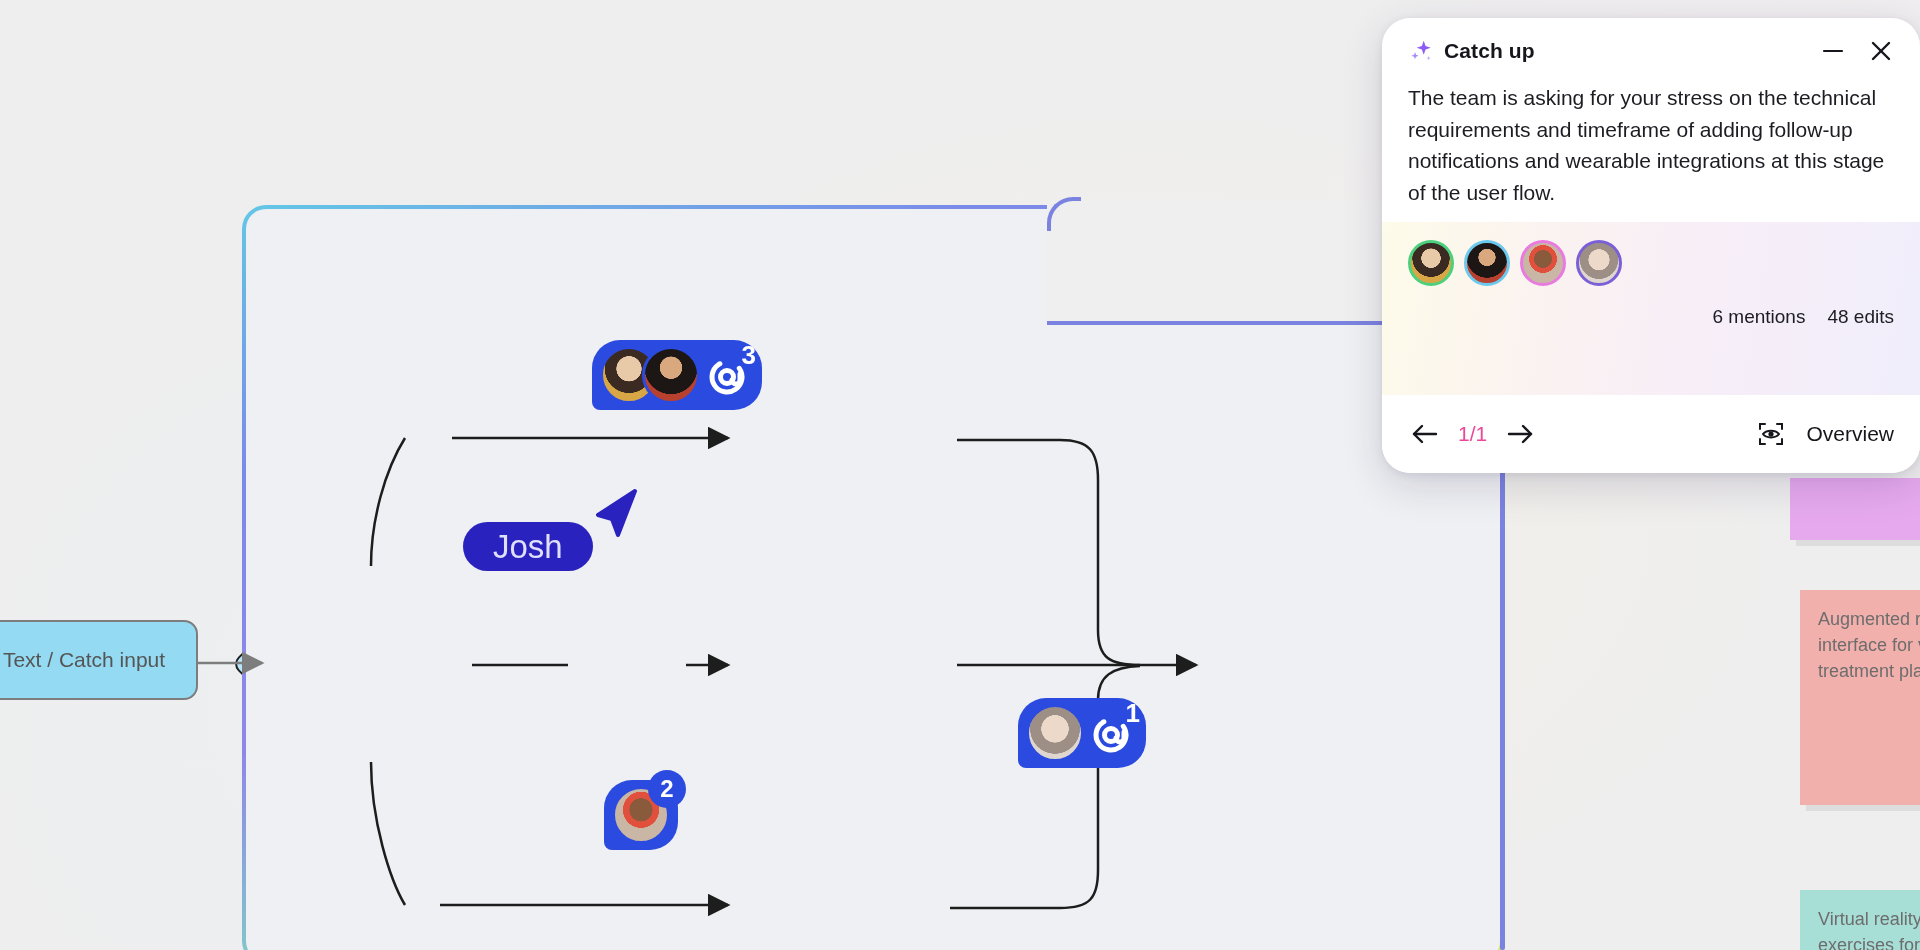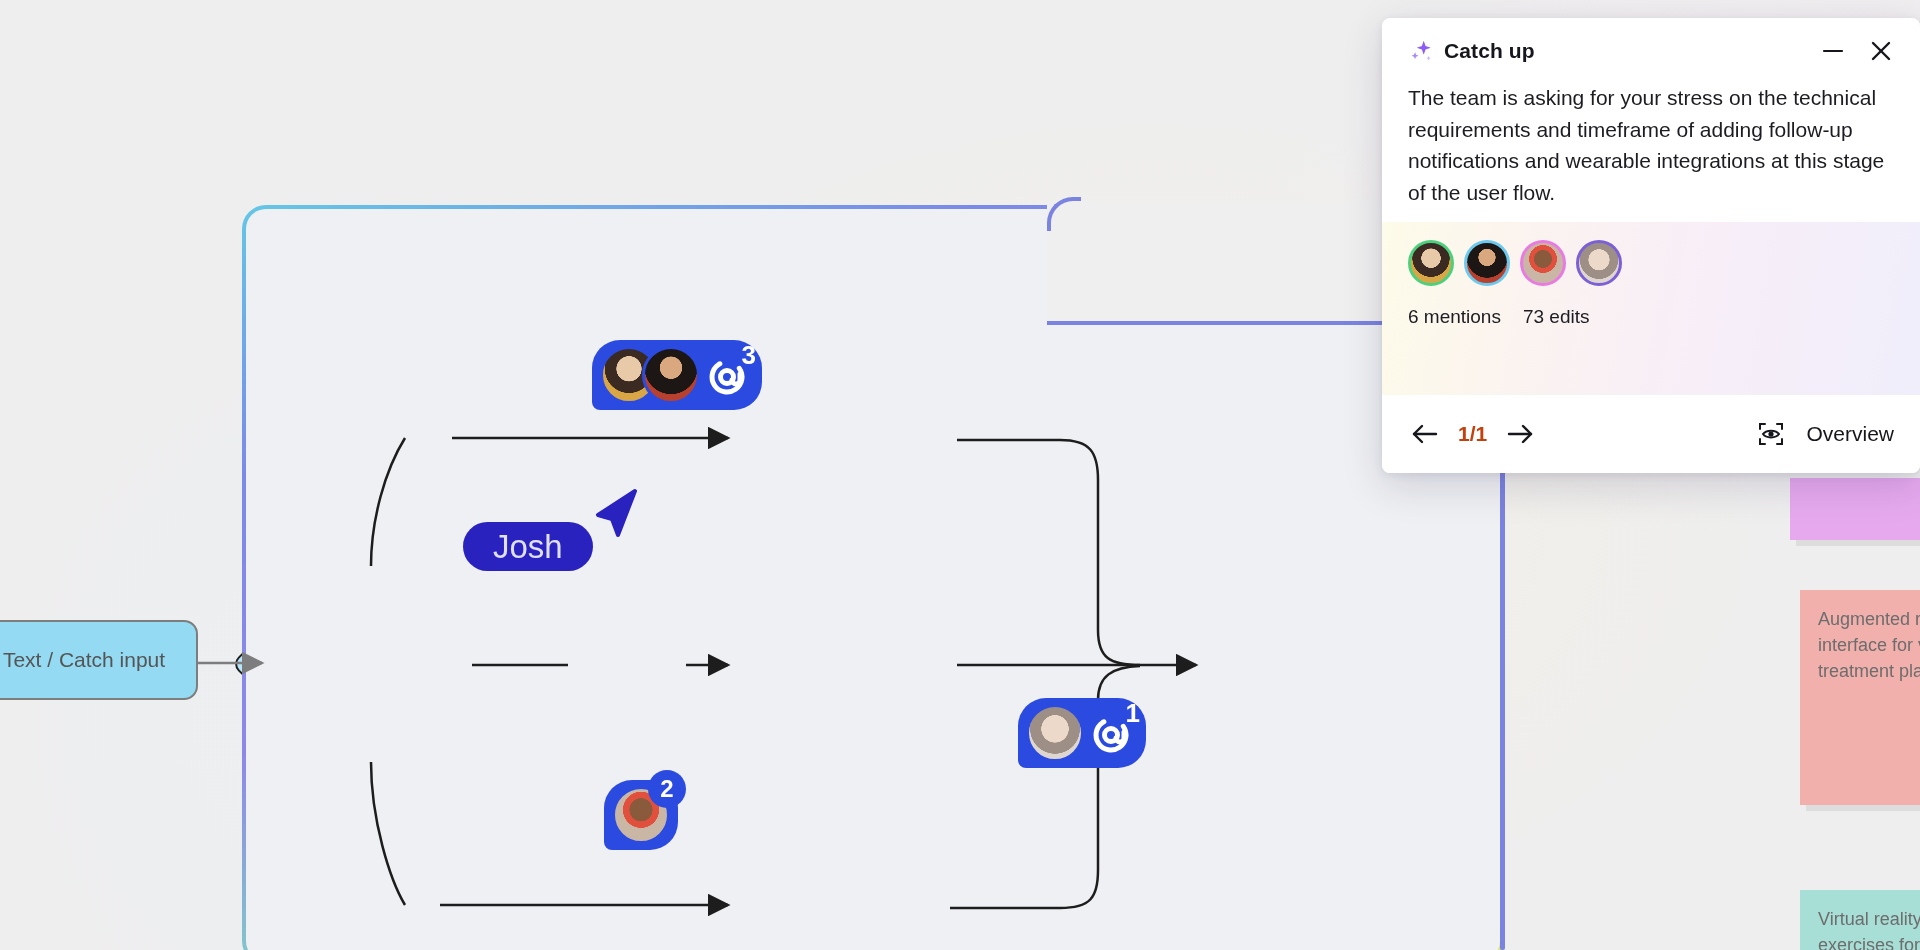--- a/index.html
+++ b/index.html
@@ -132,21 +132,21 @@
     font-size:18px;line-height:1.45;color:#6d6d6d;padding:16px 18px;box-sizing:border-box;
   }
   #s-yellow{left:1900px;top:150px;width:170px;height:150px;background:#f7e27a;}
   #s-purple{left:1790px;top:478px;width:220px;height:62px;background:#e6a9ee;}
   #s-pink{left:1800px;top:590px;width:230px;height:215px;background:#f2b0ad;}
   #s-teal{left:1800px;top:890px;width:230px;height:150px;background:#a7ded6;}
 
   
   #panel{
     position:absolute;left:1382px;top:18px;width:538px;height:455px;
-    background:#fff;border-radius:8px;z-index:20;
+    background:#fff;border-radius:28px;z-index:20;
     box-shadow:0 12px 40px rgba(30,25,70,.16), 0 2px 8px rgba(30,25,70,.08);
     overflow:hidden;display:flex;flex-direction:column;
   }
   #panel-head{
     display:flex;align-items:center;padding:20px 26px 6px 26px;flex:0 0 auto;
   }
   #sparkle{width:26px;height:26px;margin-right:10px;flex:0 0 auto;}
   #panel-title{font-size:21px;font-weight:700;color:#16161d;letter-spacing:.1px;}
   #panel-head-actions{margin-left:auto;display:flex;align-items:center;gap:22px;}
   .hdr-btn{
@@ -160,27 +160,27 @@
   #panel-meta{
     margin-top:14px;padding:18px 26px 22px 26px;
     background:linear-gradient(100deg,#fdfbe9 0%,#fbf3f0 28%,#f7eef8 60%,#f0eefb 100%);
     flex:1 1 auto;
   }
   #avatars{display:flex;gap:10px;}
   .p-avatar{
     width:46px;height:46px;border-radius:50%;box-sizing:border-box;
     border:3px solid #ccc;background-size:cover;
   }
-  #stats{margin-top:20px;display:flex;gap:22px;font-size:19px;color:#1c1c22;}
+  #stats{margin-top:20px;display:flex;gap:22px;font-size:19px;color:#1c1c22;justify-content:flex-end;}
   #panel-foot{
     height:78px;flex:0 0 auto;background:#fff;display:flex;align-items:center;
     padding:0 26px;
   }
   .nav-arrow{width:34px;height:34px;cursor:pointer;display:flex;align-items:center;justify-content:center;}
-  #page-ind{font-size:21px;color:#c2410c;margin:18px 16px;font-weight:bold;}
+  #page-ind{font-size:21px;color:#ec4899;margin:18px 16px;}
   #overview-btn{
     margin-left:auto;display:flex;align-items:center;gap:22px;
     font-size:21px;color:#16161d;cursor:pointer;
   }
 </style>
 </head>
 <body>
 
 <div id="board"></div>
 
@@ -316,21 +316,21 @@
 
   <div id="panel-meta">
     <div id="avatars">
       <div class="p-avatar face-a" style="border-color:#4cd07d"></div>
       <div class="p-avatar face-b" style="border-color:#6cc8ec"></div>
       <div class="p-avatar face-c" style="border-color:#e87ae0"></div>
       <div class="p-avatar face-d" style="border-color:#7b5fd6"></div>
     </div>
     <div id="stats">
       <span>6 mentions</span>
-      <span>73 edits</span>
+      <span>48 edits</span>
     </div>
   </div>
 
   <div id="panel-foot">
     <div class="nav-arrow">
       <svg width="32" height="32" viewBox="0 0 32 32">
         <line x1="5" y1="16" x2="27" y2="16" stroke="#16161d" stroke-width="2.4" stroke-linecap="round"></line>
         <polyline points="13,8 5,16 13,24" fill="none" stroke="#16161d" stroke-width="2.4" stroke-linecap="round" stroke-linejoin="round"></polyline>
       </svg>
     </div>

